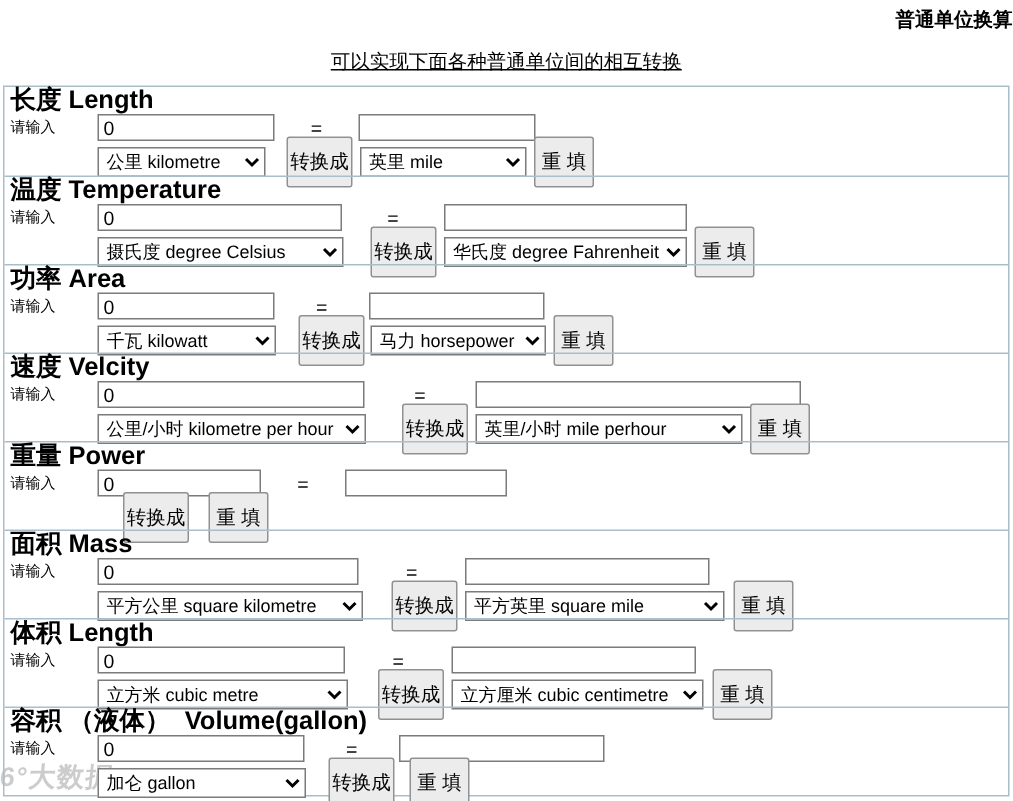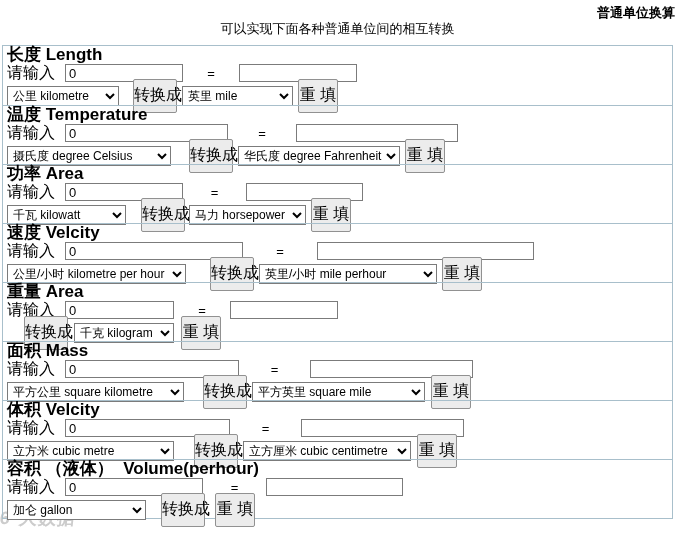--- a/index.html
+++ b/index.html
@@ -3,44 +3,44 @@
 <meta charset="utf-8">
 <style>
   html { background:#fff; }
   * { box-sizing: border-box; }
   body {
     margin:0; width:675px; height:534px; overflow:hidden;
     font-family:"Liberation Sans","DejaVu Sans",sans-serif;
     font-size:13px; color:#000; position:relative; background:transparent;
   }
   .page-title { text-align:right; font-weight:bold; font-size:13px; padding-top:5px; line-height:16px; }
-  .page-subtitle { text-align:center; font-size:13px; line-height:16px; }
+  .page-subtitle { text-align:center; font-size:13px; margin-top:12px; line-height:16px;text-decoration:underline; }
   .conv-table { margin:8px 2px 0 2px; border:1px solid #a8bfcb; }
   .section { height:59px; padding:1px 0 0 4px; position:relative; }
   .section + .section { border-top:1px solid #a8bfcb; }
   .sec-title { font-weight:bold; font-size:17px; line-height:16px; white-space:pre; }
   .row { display:flex; align-items:center; }
   .row1 { margin-top:1px; height:18px; }
-  .row2 { margin-top:3px; height:21px; }
-  .lbl { width:58px; font-size:16px; }
+  .row2 { margin-top:3px; height:21px; margin-left:58px; }
+  .lbl { width:58px; font-size:10px; }
   .txt {
     height:18px; border:1px solid #7b7b7b; padding:0 3px; font-size:13px;
     font-family:inherit; background:#fff; border-radius:0; outline:none;
   }
   .in1 { width:var(--w1); }
   .eq { width:var(--geq); text-align:center; font-size:13px; }
   .in2 { width:var(--w2); }
   .sel {
     height:20px; border:1px solid #7b7b7b; background:#fff; font-size:12px;
     font-family:inherit; border-radius:0; padding:0 1px;
   }
   .sel1 { width:var(--ws1); }
   .sel2 { width:var(--ws2); }
   .btn {
-    height:34px; font-size:16px; font-family:inherit; color:#000;
+    height:34px; font-size:13px; font-family:inherit; color:#000;
     background:#ececec; border:1px solid #919191; border-radius:2px;
     padding:0; white-space:pre; cursor:pointer;
   }
   .btn-convert { width:44px; margin-left:var(--gb); margin-right:var(--ga); }
   .btn-reset { width:40px; margin-left:var(--gr); }
   .s1 { --w1:118px; --geq:56px; --w2:118px; --ws1:112px; --gb:14px; --ga:5px; --ws2:111px; --gr:5px; }
   .s2 { --w1:163px; --geq:68px; --w2:162px; --ws1:164px; --gb:18px; --ga:5px; --ws2:162px; --gr:5px; }
   .s3 { --w1:118px; --geq:63px; --w2:117px; --ws1:119px; --gb:15px; --ga:4px; --ws2:117px; --gr:5px; }
   .s4 { --w1:178px; --geq:74px; --w2:217px; --ws1:179px; --gb:24px; --ga:5px; --ws2:178px; --gr:5px; }
   .s5 { --w1:109px; --geq:56px; --w2:108px; --ws1:99px;  --gb:17px; --ga:6px; --ws2:100px; --gr:7px; }
@@ -121,30 +121,29 @@
     </div>
     <div class="row row2">
       <select class="sel sel1"><option>公里/小时 kilometre per hour</option></select>
       <button class="btn btn-convert">转换成</button>
       <select class="sel sel2"><option>英里/小时 mile perhour</option></select>
       <button class="btn btn-reset">重 填</button>
     </div>
   </div>
 
   <div class="section s5">
-    <div class="sec-title">重量 Area</div>
+    <div class="sec-title">重量 Power</div>
     <div class="row row1">
       <span class="lbl">请输入</span>
       <input class="txt in1" value="0" style="">
       <span class="eq">=</span>
       <input class="txt in2" value="" style="">
     </div>
     <div class="row row2">
       <button class="btn btn-convert">转换成</button>
-      <select class="sel sel2"><option>千克 kilogram</option></select>
       <button class="btn btn-reset">重 填</button>
     </div>
   </div>
 
   <div class="section s6">
     <div class="sec-title">面积 Mass</div>
     <div class="row row1">
       <span class="lbl">请输入</span>
       <input class="txt in1" value="0" style="">
       <span class="eq">=</span>
@@ -152,37 +151,37 @@
     </div>
     <div class="row row2">
       <select class="sel sel1"><option>平方公里 square kilometre</option></select>
       <button class="btn btn-convert">转换成</button>
       <select class="sel sel2"><option>平方英里 square mile</option></select>
       <button class="btn btn-reset">重 填</button>
     </div>
   </div>
 
   <div class="section s7">
-    <div class="sec-title">体积 Velcity</div>
+    <div class="sec-title">体积 Length</div>
     <div class="row row1">
       <span class="lbl">请输入</span>
       <input class="txt in1" value="0" style="">
       <span class="eq">=</span>
       <input class="txt in2" value="" style="">
     </div>
     <div class="row row2">
       <select class="sel sel1"><option>立方米 cubic metre</option></select>
       <button class="btn btn-convert">转换成</button>
       <select class="sel sel2"><option>立方厘米 cubic centimetre</option></select>
       <button class="btn btn-reset">重 填</button>
     </div>
   </div>
 
   <div class="section s8">
-    <div class="sec-title">容积 （液体）  Volume(perhour)</div>
+    <div class="sec-title">容积 （液体）  Volume(gallon)</div>
     <div class="row row1">
       <span class="lbl">请输入</span>
       <input class="txt in1" value="0" style="">
       <span class="eq">=</span>
       <input class="txt in2" value="" style="">
     </div>
     <div class="row row2">
       <select class="sel sel1"><option>加仑 gallon</option></select>
       <button class="btn btn-convert">转换成</button>
       <button class="btn btn-reset">重 填</button>

